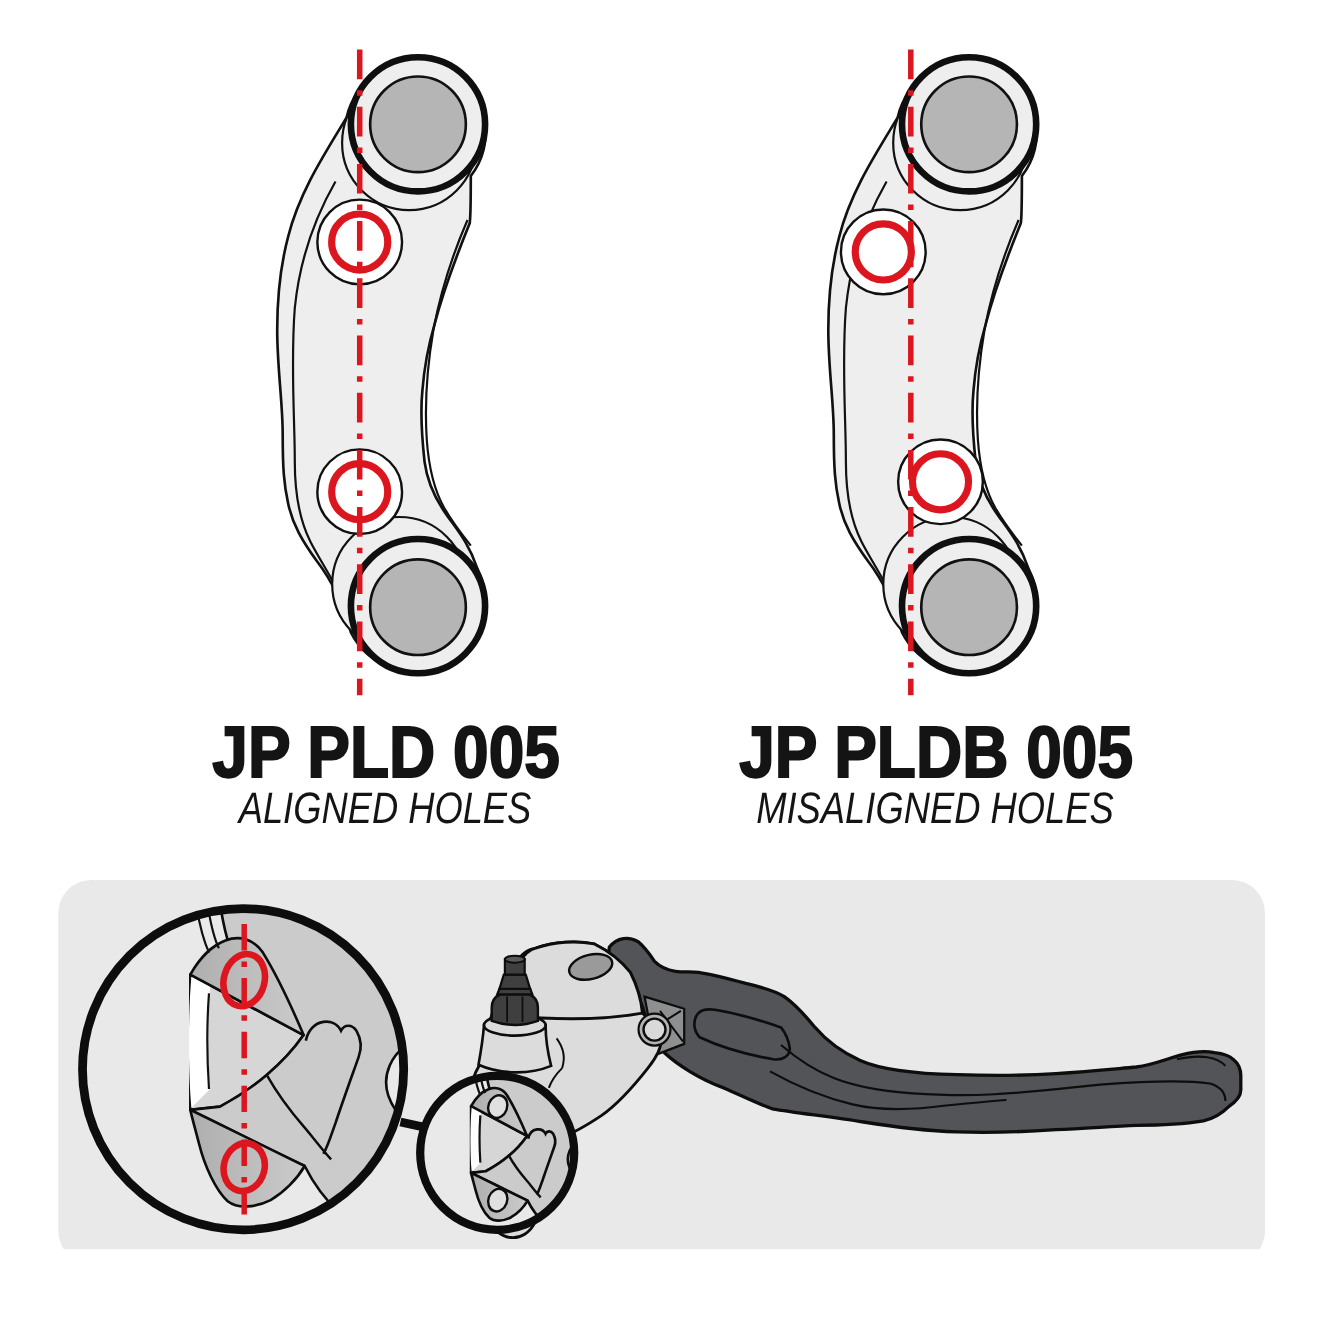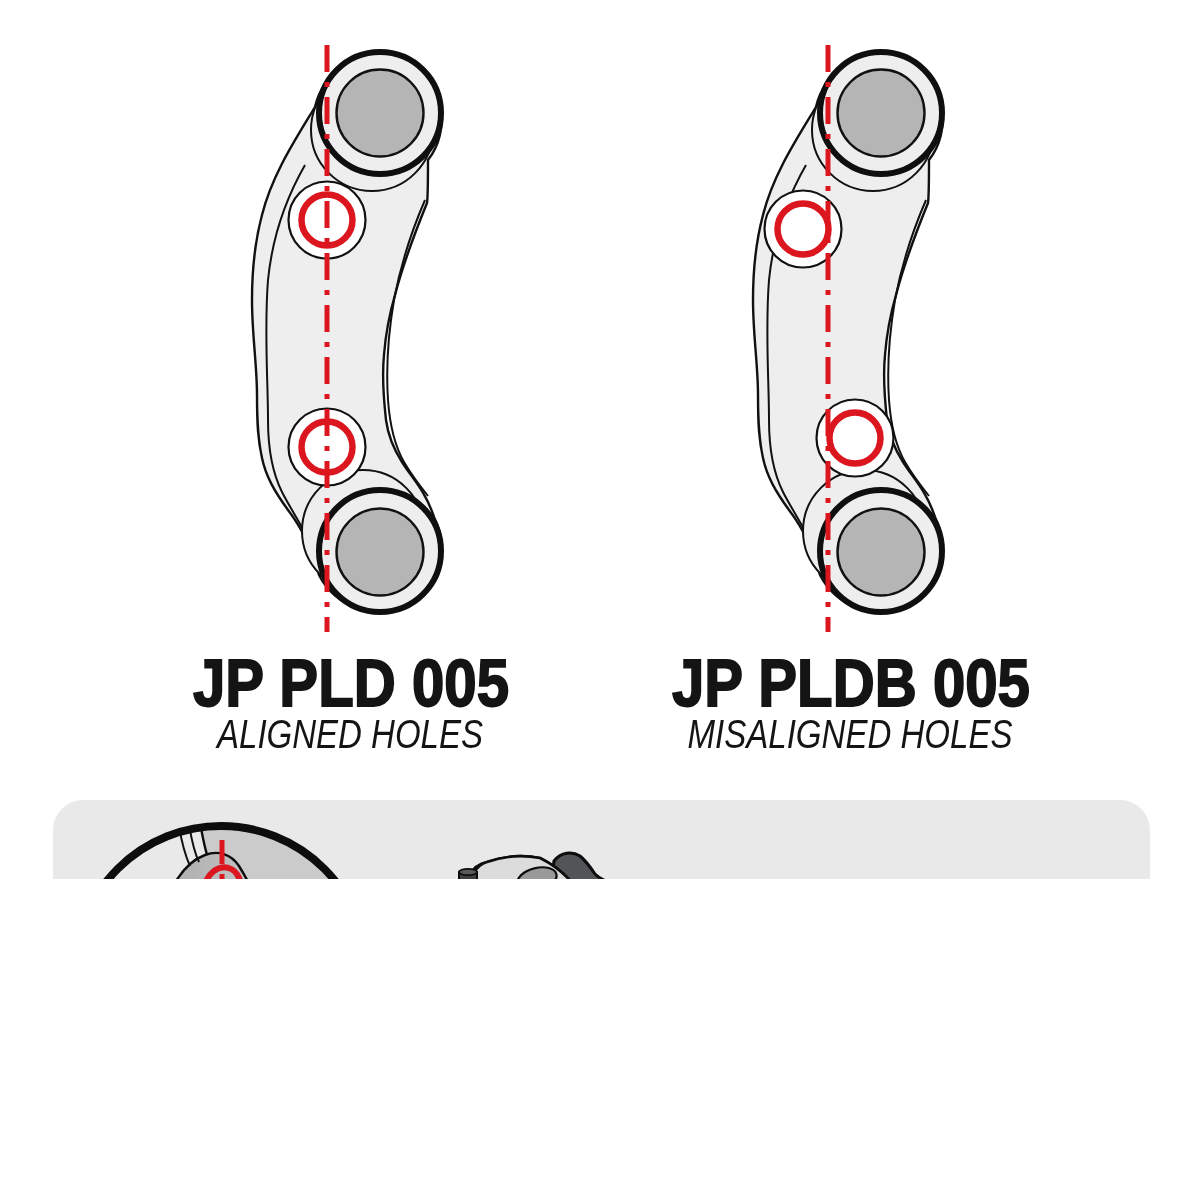--- a/index.html
+++ b/index.html
@@ -1,16 +1,16 @@
 <!DOCTYPE html>
 <html><head>
 <meta charset="utf-8">
 <style>
   html,body{margin:0;padding:0;background:#ffffff;}
-  .page{width:1200px;height:879px;position:relative;background:#ffffff;overflow:hidden;}
+  .page{width:1200px;height:1136px;position:relative;background:#ffffff;overflow:hidden;}
   svg{display:block;}
   text{font-family:"Liberation Sans", sans-serif;-webkit-font-smoothing:antialiased;}
 </style>
 </head>
 <body>
 <div class="page">
 <svg width="1200" height="1200" viewBox="0 0 1200 1200">
 
   <defs>
     <g id="bracketBody">

